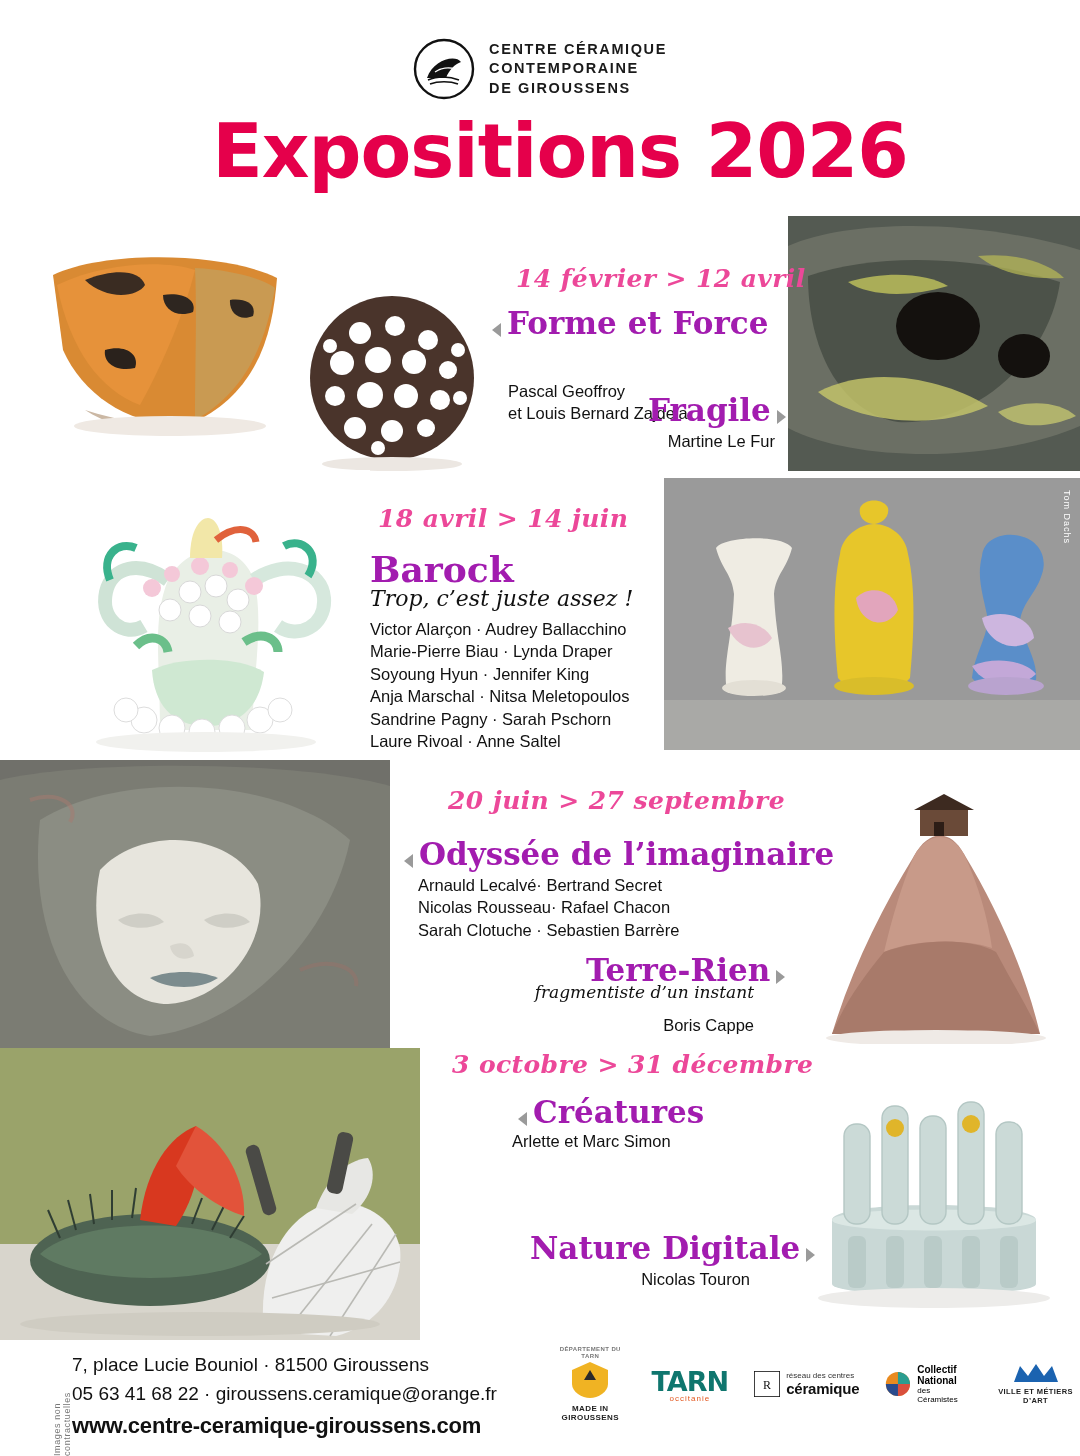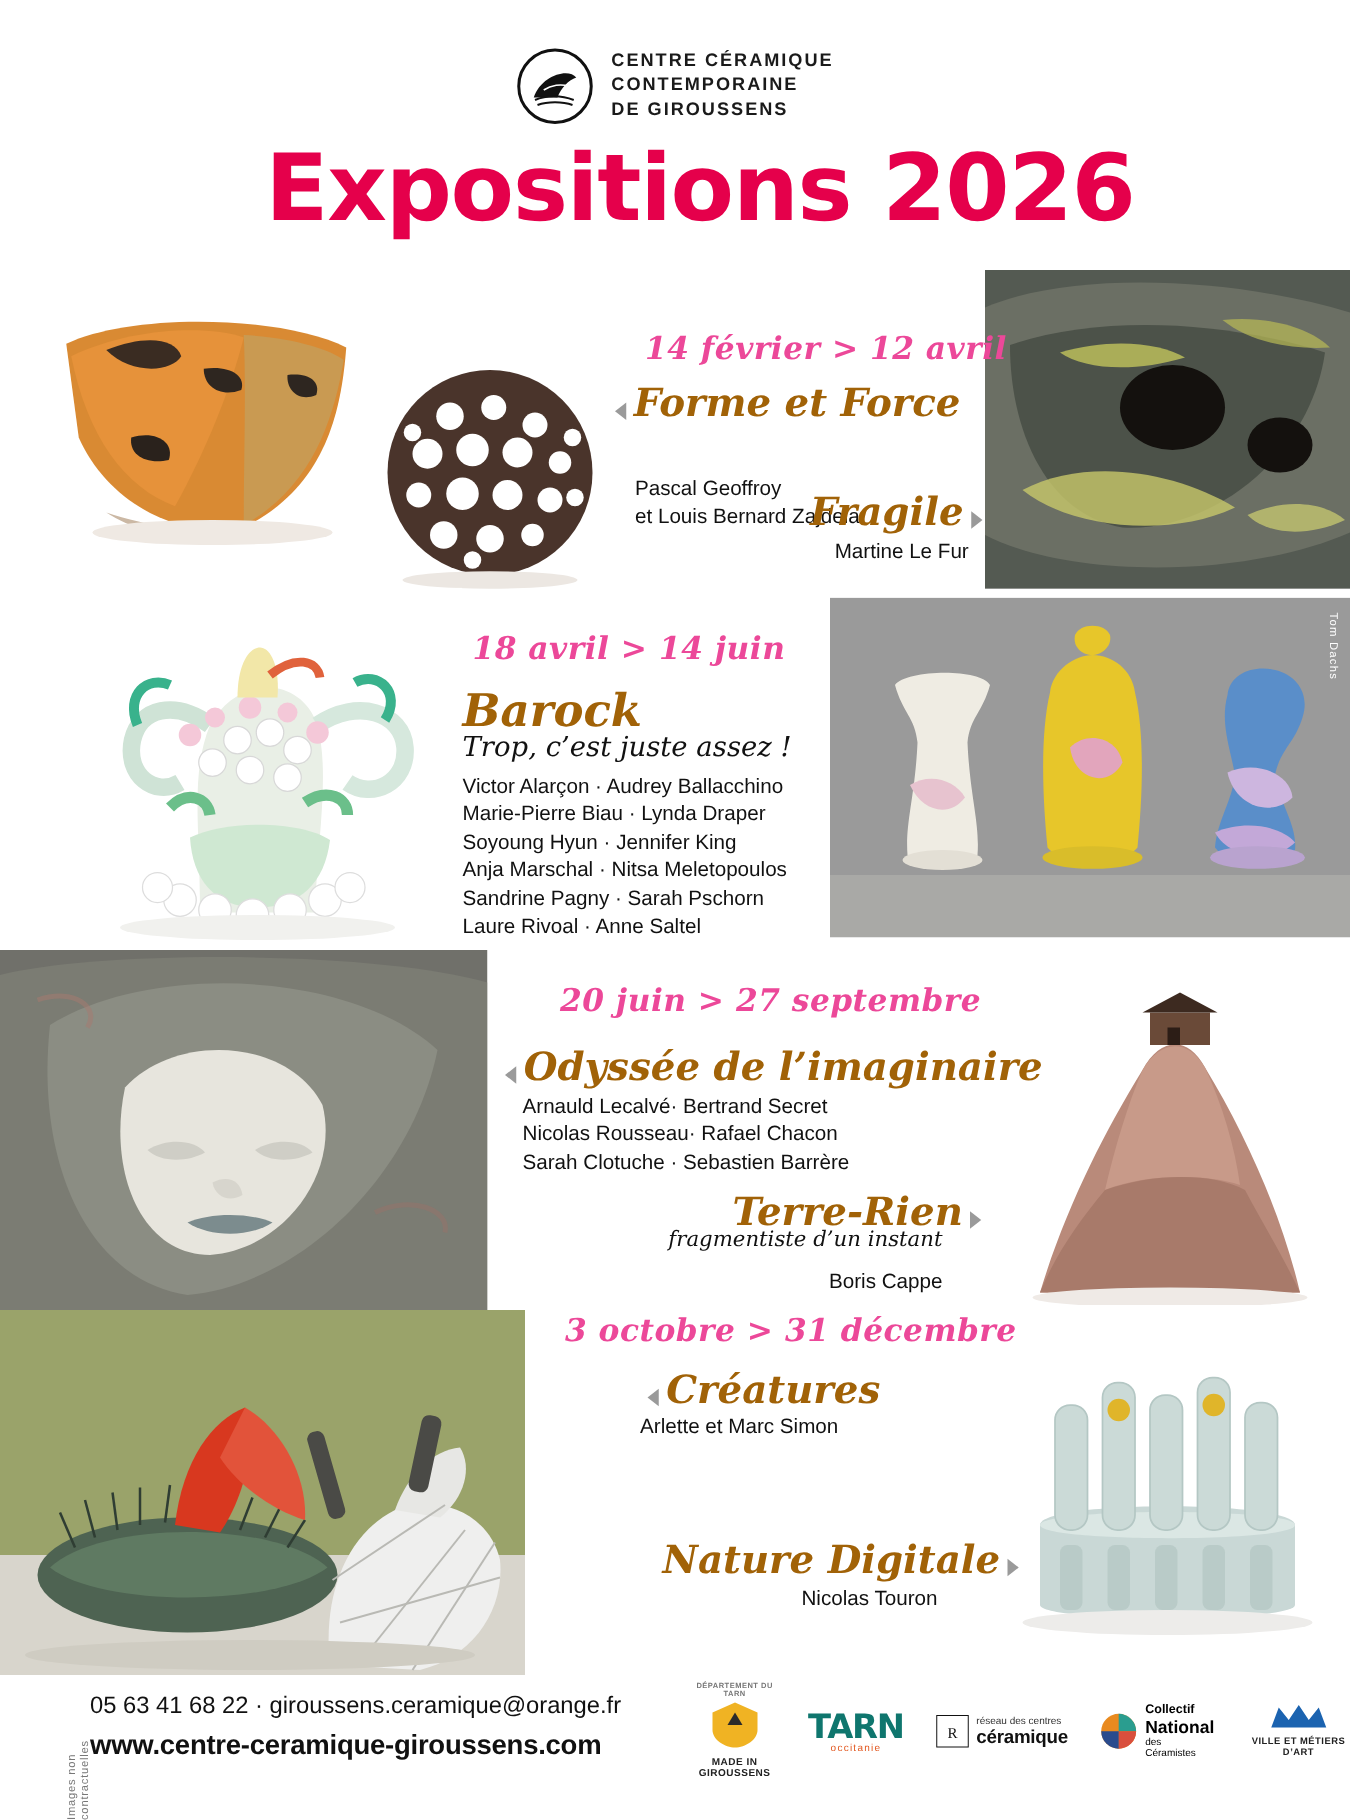--- a/index.html
+++ b/index.html
@@ -39,23 +39,22 @@
   .daterange{
     color:#ec4899;
     font-weight:700;
     font-size:25px;
     font-style:italic;
     font-family:"DejaVu Serif", serif;
     letter-spacing:0.4px;
   }
   .expo-title{
     font-size:31px;
-    font-style:italic;
     font-weight:700;
-    color:#a16207;
+    color:#a21caf;
     font-family:"DejaVu Serif", serif;
   }
   .expo-sub{
     font-size:19px;
     font-style:italic;
     color:#111;
     font-family:"DejaVu Serif", serif;
   }
   .artists{
     font-size:16.5px;
@@ -381,20 +380,21 @@
 
   <div style="position:absolute;left:530px;top:1230px;">
     <span class="expo-title">Nature Digitale</span><span class="tri tri-right"></span>
   </div>
   <div style="position:absolute;left:530px;top:1268px;width:220px;text-align:right;" class="artists">Nicolas Touron</div>
 
   <div class="footer">
     <span class="sidecredit" style="left:52px;top:8px;">Images non contractuelles</span>
 
     <div class="footer-text">
+      <div>7, place Lucie Bouniol  ·  81500 Giroussens</div>
       <div>05 63 41 68 22  ·  giroussens.ceramique@orange.fr</div>
       <div class="footer-web">www.centre-ceramique-giroussens.com</div>
     </div>
 
     <div class="logos">
 
       <div class="logo-box">
         <div style="text-align:center;">
           <div class="tiny" style="font-size:6px;color:#777;">DÉPARTEMENT DU TARN</div>
           <svg width="44" height="40" viewBox="0 0 44 40">
@@ -426,21 +426,21 @@
 
       <div class="logo-box">
         <svg width="30" height="30" viewBox="0 0 30 30">
           <circle cx="15" cy="15" r="14" fill="#e98a1f"></circle>
           <path d="M15 1 A14 14 0 0 1 29 15 L15 15Z" fill="#2a9d8f"></path>
           <path d="M15 15 L29 15 A14 14 0 0 1 15 29Z" fill="#d94f3d"></path>
           <path d="M15 15 L15 29 A14 14 0 0 1 1 15Z" fill="#2a4b8d"></path>
         </svg>
         <div>
           <div style="font-size:10px;font-weight:700;">Collectif</div>
-          <div style="font-size:14px;font-weight:700;">National</div>
+          <div style="font-size:10px;font-weight:700;">National</div>
           <div style="font-size:8px;">des Céramistes</div>
         </div>
       </div>
 
       <div class="logo-box">
         <div style="text-align:center;">
           <svg width="52" height="22" viewBox="0 0 52 22">
             <path d="M4 20 L10 4 L18 14 L26 2 L34 14 L42 4 L48 20Z" fill="#1b63b0"></path>
           </svg>
           <div class="tiny" style="font-size:7.5px;">VILLE ET MÉTIERS D’ART</div>

